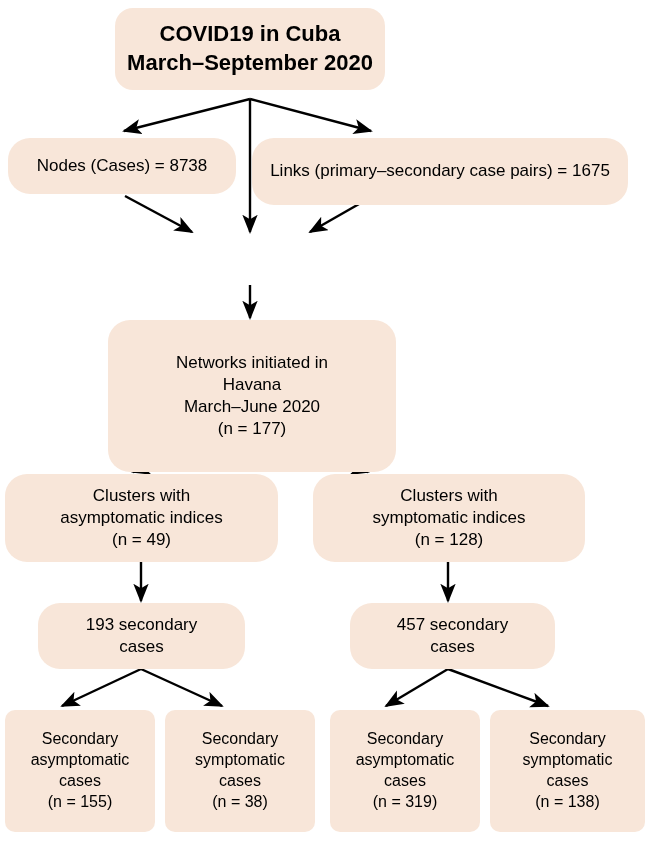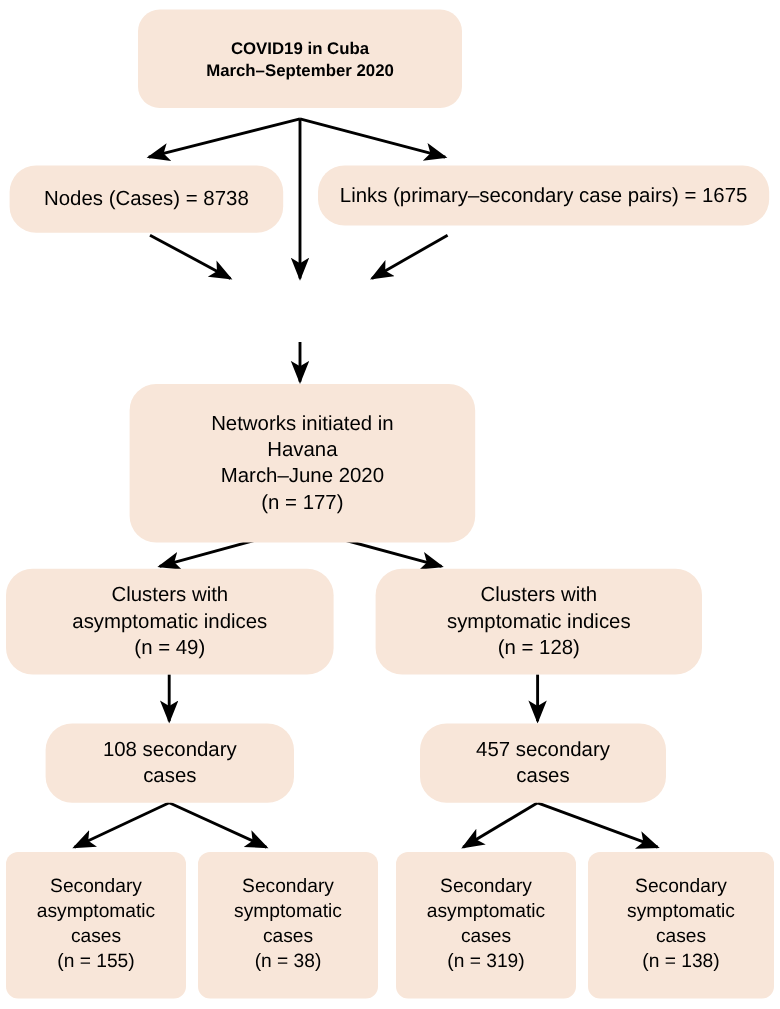--- a/index.html
+++ b/index.html
@@ -40,21 +40,21 @@
     padding: 4px 8px;
     z-index: 2;
   }
   .box .txt {
     display: block;
     width: 100%;
     white-space: pre-line;
   }
   .box.title {
     font-weight: bold;
-    font-size: 14px;
+    font-size: 22px;
     border-radius: 18px;
     justify-content: flex-end;
   }
   .box.small {
     font-size: 16px;
     border-radius: 10px;
   }
 </style>
 </head>
 <body>
@@ -120,46 +120,46 @@
 
   <div class="box title" style="left:115px; top:8px; width:270px; height:82px;">
     <span class="txt">COVID19 in Cuba
 March–September 2020</span>
   </div>
 
   <div class="box" style="left:8px; top:138px; width:228px; height:56px;">
     <span class="txt">Nodes (Cases) = 8738</span>
   </div>
 
-  <div class="box" style="left:265px; top:138px; width:376px; height:50px;">
+  <div class="box" style="left:252px; top:138px; width:376px; height:67px;">
     <span class="txt">Links (primary–secondary case pairs) = 1675</span>
   </div>
 
 
-  <div class="box" style="left:108px; top:320px; width:288px; height:132px;">
+  <div class="box" style="left:108px; top:320px; width:288px; height:152px;">
     <span class="txt">Networks initiated in
 Havana
 March–June 2020
 (n = 177)</span>
   </div>
 
   <div class="box" style="left:5px; top:474px; width:273px; height:88px;">
     <span class="txt">Clusters with
 asymptomatic indices
 (n = 49)</span>
   </div>
 
   <div class="box" style="left:313px; top:474px; width:272px; height:88px;">
     <span class="txt">Clusters with
 symptomatic indices
 (n = 128)</span>
   </div>
 
   <div class="box" style="left:38px; top:603px; width:207px; height:66px;">
-    <span class="txt">108 secondary
+    <span class="txt">193 secondary
 cases</span>
   </div>
 
   <div class="box" style="left:350px; top:603px; width:205px; height:66px;">
     <span class="txt">457 secondary
 cases</span>
   </div>
 
   <div class="box small" style="left:5px; top:710px; width:150px; height:122px;">
     <span class="txt">Secondary

